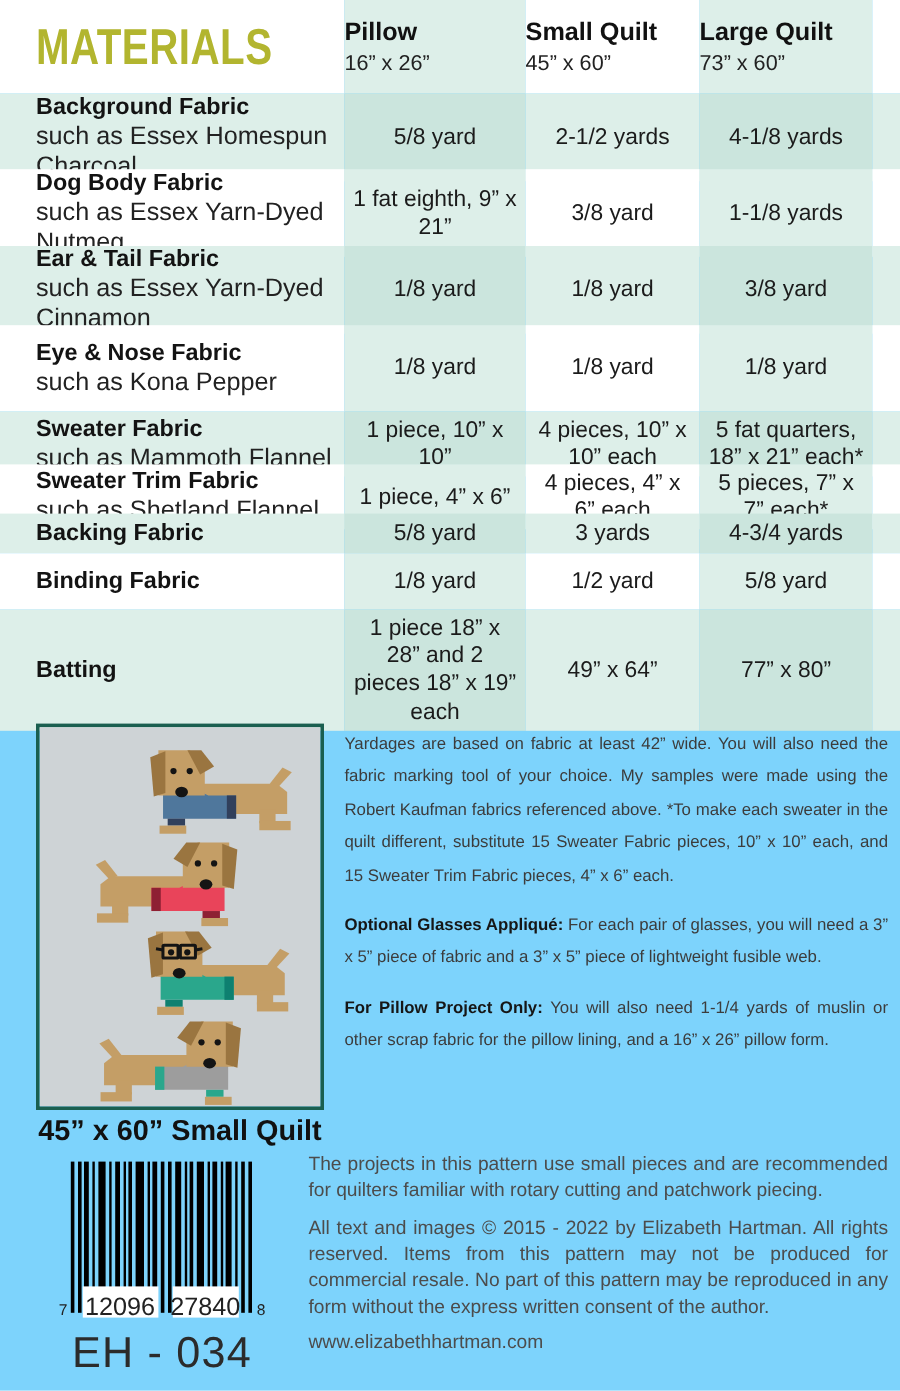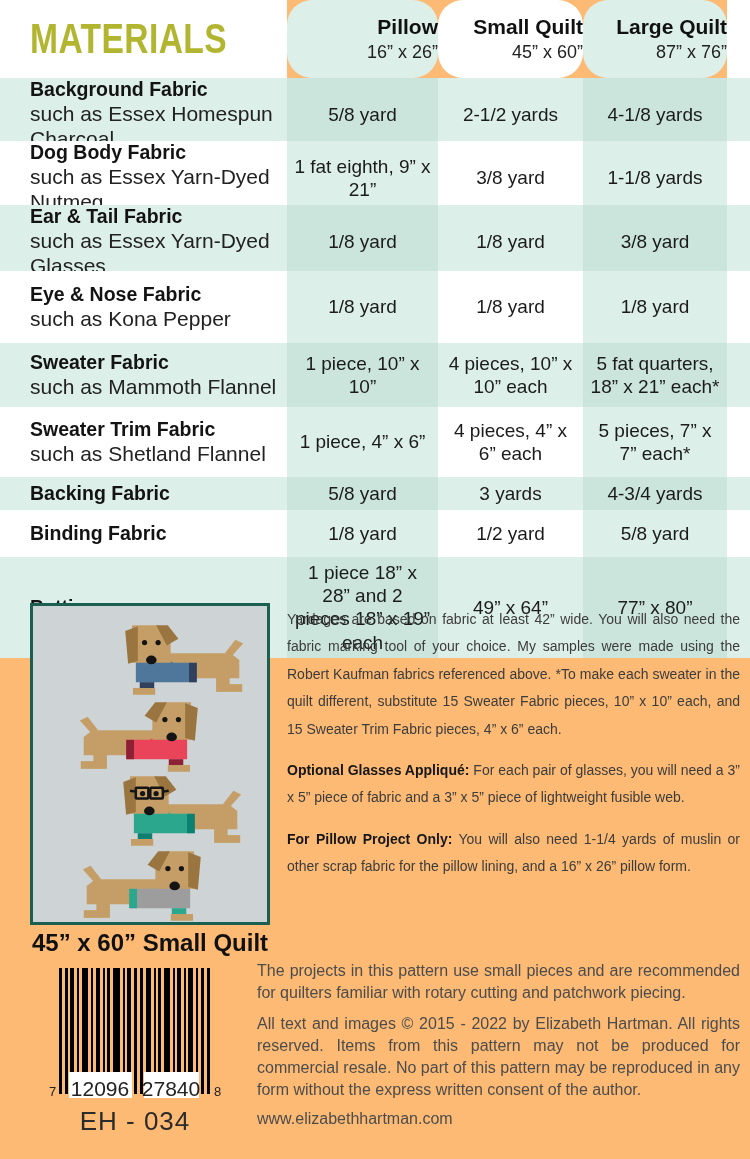--- a/index.html
+++ b/index.html
@@ -1,33 +1,33 @@
 <!DOCTYPE html>
 <html><head>
 <meta charset="utf-8">
 <style>
   * { margin:0; padding:0; box-sizing:border-box; }
   html,body { background:#ffffff; }
   .page {
-    position:relative; width:750px; height:1159px; background:#fdba74;
+    position:relative; width:750px; height:1159px; background:#7dd3fc;
     font-family:"Liberation Sans","DejaVu Sans",sans-serif; color:#1b1b1b; overflow:hidden;padding-left:16px;
   }
 
   
   .mtable { position:absolute; left:0; top:0; width:750px; }
   .trow { display:grid; grid-template-columns:287px 151px 145px 144px 23px; }
   .cell { display:flex; flex-direction:column; justify-content:center; }
   .lblcell { padding-left:30px; padding-right:8px; align-items:flex-start; }
   .valcell { align-items:center; text-align:center; font-size:19px; line-height:1.22; padding:4px 6px; }
   .bg-w { background:#ffffff; }
   .bg-l { background:#ddefe9; }
   .bg-d { background:#cbe5dd; }
   .row-label { font-weight:bold; font-size:19.5px; line-height:1.18; color:#131313; }
   .row-sub { font-size:21px; line-height:1.2; color:#222; }
-  .colhead { align-items:flex-end; text-align:center; justify-content:center;border-radius:25px; }
+  .colhead { align-items:flex-start; text-align:center; justify-content:center; }
   .colhead .cname { font-weight:bold; font-size:21px; color:#111; }
   .colhead .csize { font-size:18px; margin-top:3px; color:#222; }
   .materials-title {
     font-size:42px; font-weight:bold; letter-spacing:0.5px;
     transform:scaleX(0.8); transform-origin:left center;
   }
 
   
   .quilt {
     position:absolute; left:30px; top:603px; width:240px; height:322px;
@@ -48,21 +48,21 @@
   .paracol p strong { color:#161616; }
 
   
   .smallprint { position:absolute; left:257px; top:960px; width:483px; }
   .smallprint p { font-size:16px; line-height:22px; color:#4c4c4c; text-align:justify; margin-bottom:9px; }
   .website { font-size:16px; color:#4c4c4c; text-decoration:none; display:inline-block; }
 
   
   .barcode-wrap { position:absolute; left:42px; top:966px; width:186px; text-align:center; }
   .barcode-wrap svg { display:block; margin:0 auto; }
-  .barcode-code { font-size:26px; color:#2b2b2b; letter-spacing:1px; margin-top:2px;text-align:center; }
+  .barcode-code { font-size:36px; color:#2b2b2b; letter-spacing:1px; margin-top:2px;text-align:center; }
   .bc-digit { font-family:"Liberation Sans","DejaVu Sans",sans-serif; fill:#222; }
 </style>
 </head>
 <body>
 
 <div class="page">
 
   <div class="mtable">
 
     <div class="trow" style="height:78px">
@@ -72,21 +72,21 @@
       <div class="cell colhead bg-l">
         <div class="cname">Pillow</div>
         <div class="csize">16” x 26”</div>
       </div>
       <div class="cell colhead bg-w">
         <div class="cname">Small Quilt</div>
         <div class="csize">45” x 60”</div>
       </div>
       <div class="cell colhead bg-l">
         <div class="cname">Large Quilt</div>
-        <div class="csize">87” x 76”</div>
+        <div class="csize">73” x 60”</div>
       </div>
       <div class="cell bg-w"></div>
     </div>
 
     <div class="trow" style="height:63px">
       <div class="cell lblcell bg-l">
         <div class="row-label">Background Fabric</div>
         <div class="row-sub">such as Essex Homespun Charcoal</div>
       </div>
       <div class="cell valcell bg-d">5/8 yard</div>
@@ -102,51 +102,51 @@
       </div>
       <div class="cell valcell bg-l">1 fat eighth, 9” x 21”</div>
       <div class="cell valcell bg-w">3/8 yard</div>
       <div class="cell valcell bg-l">1-1/8 yards</div>
       <div class="cell bg-w"></div>
     </div>
 
     <div class="trow" style="height:66px">
       <div class="cell lblcell bg-l">
         <div class="row-label">Ear &amp; Tail Fabric</div>
-        <div class="row-sub">such as Essex Yarn-Dyed Glasses</div>
+        <div class="row-sub">such as Essex Yarn-Dyed Cinnamon</div>
       </div>
       <div class="cell valcell bg-d">1/8 yard</div>
       <div class="cell valcell bg-l">1/8 yard</div>
       <div class="cell valcell bg-d">3/8 yard</div>
       <div class="cell bg-l"></div>
     </div>
 
     <div class="trow" style="height:72px">
       <div class="cell lblcell bg-w">
         <div class="row-label">Eye &amp; Nose Fabric</div>
         <div class="row-sub">such as Kona Pepper</div>
       </div>
       <div class="cell valcell bg-l">1/8 yard</div>
       <div class="cell valcell bg-w">1/8 yard</div>
       <div class="cell valcell bg-l">1/8 yard</div>
       <div class="cell bg-w"></div>
     </div>
 
-    <div class="trow" style="height:64px">
+    <div class="trow" style="height:44px">
       <div class="cell lblcell bg-l">
         <div class="row-label">Sweater Fabric</div>
         <div class="row-sub">such as Mammoth Flannel</div>
       </div>
       <div class="cell valcell bg-d">1 piece, 10” x 10”</div>
       <div class="cell valcell bg-l">4 pieces, 10” x 10” each</div>
       <div class="cell valcell bg-d">5 fat quarters, 18” x 21” each*</div>
       <div class="cell bg-l"></div>
     </div>
 
-    <div class="trow" style="height:70px">
+    <div class="trow" style="height:41px">
       <div class="cell lblcell bg-w">
         <div class="row-label">Sweater Trim Fabric</div>
         <div class="row-sub">such as Shetland Flannel</div>
       </div>
       <div class="cell valcell bg-l">1 piece, 4” x 6”</div>
       <div class="cell valcell bg-w">4 pieces, 4” x 6” each</div>
       <div class="cell valcell bg-l">5 pieces, 7” x 7” each*</div>
       <div class="cell bg-w"></div>
     </div>
 

